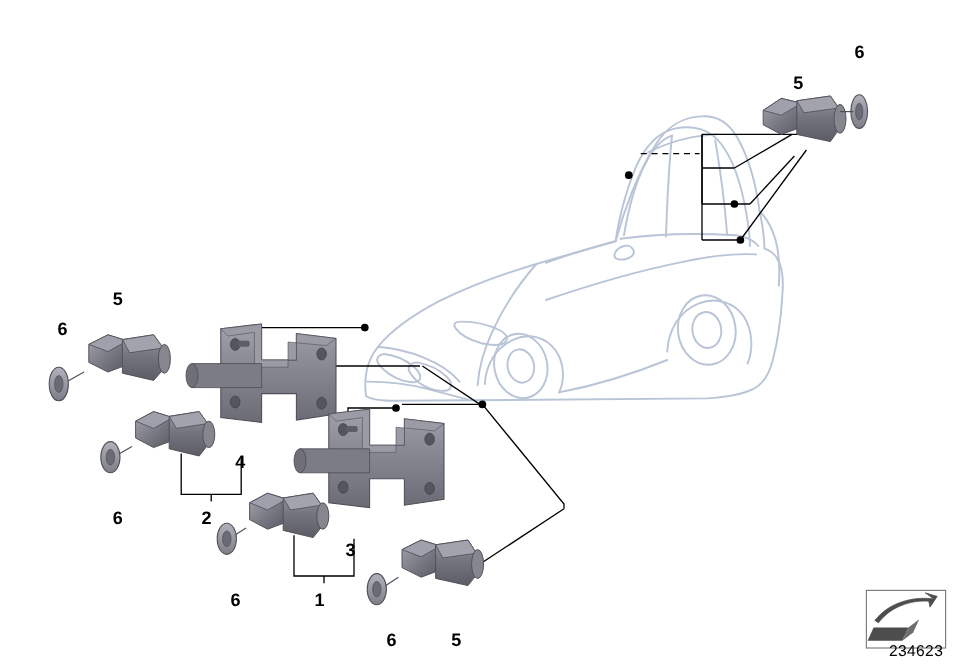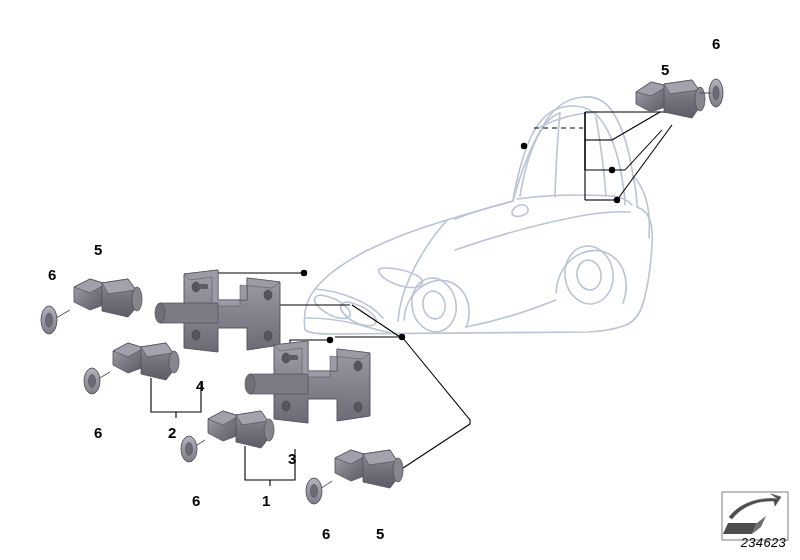--- a/index.html
+++ b/index.html
@@ -19,21 +19,20 @@
     line-height:1;
     user-select:none;
   }
   .partno{
     position:absolute;
     right:14px;
     bottom:10px;
     font-size:13px;
     color:#000;
     letter-spacing:0.3px;
-    font-style:italic;
   }
 </style>
 </head>
 <body>
 
 <svg id="diagram" viewBox="0 0 800 560">
   <defs>
     <linearGradient id="gBody" x1="0" y1="0" x2="0" y2="1">
       <stop offset="0%" stop-color="#9a9aa6"></stop>
       <stop offset="45%" stop-color="#75757f"></stop>

